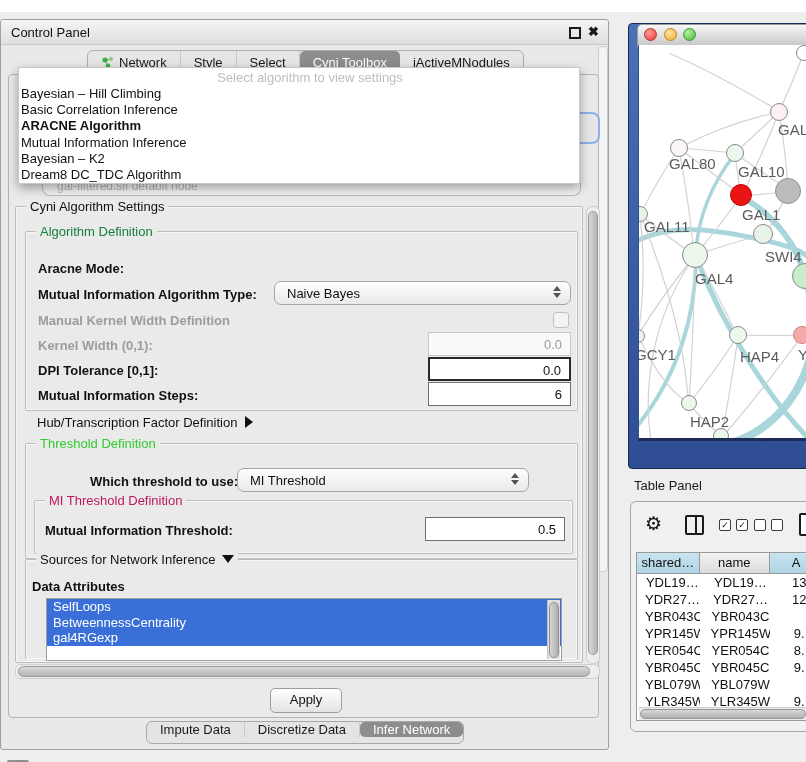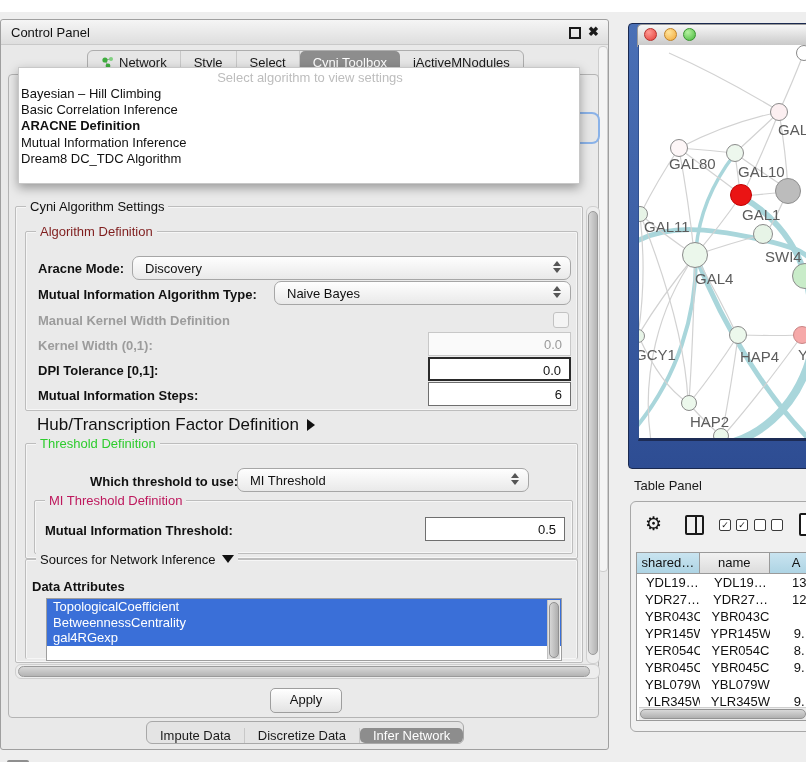--- a/index.html
+++ b/index.html
@@ -27,21 +27,21 @@
   .sliver-combo{position:absolute;left:33px;top:107px;width:537px;height:13px;background:#f3f3f3;
       border:1px solid #b9b9b9;border-top:none;border-radius:0 0 8px 8px;overflow:hidden;}
   .sliver-combo span{position:absolute;left:14px;top:-3px;font-size:12px;color:#b5b5b5;white-space:nowrap;}
   .sliver-ring{position:absolute;left:571px;top:37px;width:18px;height:28px;background:#e6e6e6;
       border:2px solid #8ab2e8;border-left:none;border-radius:0 8px 8px 0;}
   
   .grp{position:absolute;border:1px solid #bdbdbd;border-radius:2px;box-shadow:inset 0 0 0 1px #f6f6f6;}
   .grp-label{position:absolute;top:-8px;left:10px;background:#eaeaea;padding:0 4px;font-size:13px;white-space:nowrap;}
   .grp-settings{left:6px;top:131px;width:566px;height:455px;}
   .grp-alg{left:9px;top:24px;width:551px;height:178px;}
-  .grp-alg .grp-label{color:#7f1d1d;}
+  .grp-alg .grp-label{color:#15803d;}
   .grp-thr{left:9px;top:236px;width:551px;height:114px;}
   .grp-thr .grp-label{color:#2ecc2e;}
   .grp-mi{left:8px;top:56px;width:537px;height:52px;}
   .grp-mi .grp-label{color:#be185d;}
   .grp-src{left:9px;top:352px;width:551px;height:99px;border-bottom:none;}
   .lbl{position:absolute;font-size:13px;font-weight:bold;white-space:nowrap;}
   .lbl.dis{color:#9c9c9c;}
   .plain{font-weight:normal;}
   
   .combo{position:absolute;height:24px;background:linear-gradient(#fefefe,#e9e9e9);
@@ -71,21 +71,21 @@
   .vscroll{position:absolute;left:577px;top:131px;width:12px;height:456px;background:#ededed;
       border:1px solid #cfcfcf;border-radius:6px;}
   .vscroll .thumb{position:absolute;left:1px;right:1px;top:4px;height:444px;border-radius:6px;
       background:linear-gradient(90deg,#d8d8d8,#b4b4b4);border:1px solid #9a9a9a;box-sizing:border-box;}
   .hscroll{position:absolute;left:6px;top:589px;width:583px;height:13px;background:#ededed;
       border:1px solid #cfcfcf;border-radius:6px;}
   .hscroll .thumb{position:absolute;top:1px;bottom:1px;left:2px;width:572px;border-radius:6px;
       background:linear-gradient(#d8d8d8,#b4b4b4);border:1px solid #9a9a9a;box-sizing:border-box;}
   .apply-btn{position:absolute;left:261px;top:613px;width:70px;height:23px;font-size:13px;
       background:linear-gradient(#ffffff,#e3e3e3);border:1px solid #9e9e9e;border-radius:5px;text-align:center;line-height:22px;}
-  .cp-bottom-tabs{position:absolute;left:145px;top:701px;height:21px;display:flex;align-items:flex-end;
+  .cp-bottom-tabs{position:absolute;left:145px;top:701px;height:21px;display:flex;align-items:flex-start;
       border:1px solid #a8a8a8;border-radius:6px;background:#e4e4e4;overflow:hidden;}
   .cp-mini{position:absolute;left:7px;top:748px;width:18px;height:16px;border:2px solid #8f8f8f;background:#ebebeb;border-radius:2px;}
   
   .popup{position:absolute;left:18px;top:55px;width:560px;height:115px;background:#fff;
       border:1px solid #c8c8c8;box-shadow:0 4px 10px rgba(0,0,0,.35);z-index:50;}
   .popup-header{height:16px;font-size:13px;color:#bdbdbd;text-align:center;padding-top:2px;padding-left:22px;}
   .pitem{height:16.2px;line-height:16.2px;font-size:13px;padding-left:2px;white-space:nowrap;}
   .pitem.sel{font-weight:bold;}
   
   .net{position:absolute;left:628px;top:11px;width:178px;height:444px;
@@ -178,36 +178,32 @@
         <div class="cp-tab">
 
           <span>jActiveMNodules</span>
         </div>
       </div>
 
     <div class="cp-scrolltrack"></div>
 
     <div class="cp-inner">
 
+      <div class="sliver-combo">
+        <span>gal-filtered.sif default node</span>
+      </div>
       <div class="sliver-ring"></div>
 
       <div class="grp grp-settings">
         <span class="grp-label">Cyni Algorithm Settings</span>
 
         <div class="grp grp-alg">
           <span class="grp-label">Algorithm Definition</span>
 
           <span class="lbl" style="left:12px;top:29px;">Aracne Mode:</span>
-          <div class="combo" style="left:106px;top:24px;width:439px;">
-            <span>Discovery</span>
-            <span class="arrows">
-                <i class="up"></i>
-                <i class="dn"></i>
-              </span>
-          </div>
 
           <span class="lbl" style="left:12px;top:55px;">Mutual Information Algorithm Type:</span>
           <div class="combo" style="left:248px;top:49px;width:297px;">
             <span>Naive Bayes</span>
             <span class="arrows">
                 <i class="up"></i>
                 <i class="dn"></i>
               </span>
           </div>
 
@@ -217,21 +213,21 @@
           <span class="lbl dis" style="left:12px;top:106px;">Kernel Width (0,1):</span>
           <div class="field dis" style="left:402px;top:100px;width:143px;">0.0</div>
 
           <span class="lbl" style="left:12px;top:131px;">DPI Tolerance [0,1]:</span>
           <div class="field strong" style="left:402px;top:125px;width:143px;">0.0</div>
 
           <span class="lbl" style="left:12px;top:156px;">Mutual Information Steps:</span>
           <div class="field" style="left:402px;top:150px;width:143px;">6</div>
         </div>
 
-        <span class="lbl plain" style="left:21px;top:208px;font-size:17px;">
+        <span class="lbl plain" style="left:21px;top:208px;font-size:13px;">
           <span>Hub/Transcription Factor Definition</span><span class="arrow-right"></span>
         </span>
 
         <div class="grp grp-thr">
           <span class="grp-label">Threshold Definition</span>
 
           <span class="lbl" style="left:64px;top:30px;">Which threshold to use:</span>
           <div class="combo" style="left:211px;top:24px;width:292px;">
             <span>MI Threshold</span>
             <span class="arrows">
@@ -251,22 +247,22 @@
           <span class="grp-label">
             <span>Sources for Network Inference</span><span class="arrow-down"></span>
           </span>
           <span class="lbl" style="left:6px;top:19px;">Data Attributes</span>
           <div class="attr-list">
 
             <div class="attr-scroll">
                 <div class="thumb"></div>
               </div>
 
-
-              <div class="attr-item">TopologicalCoefficient</div>
+              <div class="attr-item">SelfLoops</div>
+
 
               <div class="attr-item">BetweennessCentrality</div>
 
               <div class="attr-item">gal4RGexp</div>
             </div>
         </div>
       </div>
 
       <div class="vscroll">
           <div class="thumb"></div>
@@ -297,24 +293,25 @@
   <div class="cp-mini"></div>
 
   <div class="popup">
     <div class="popup-header">Select algorithm to view settings</div>
     <div>
 
         <div class="pitem">Bayesian – Hill Climbing</div>
 
         <div class="pitem">Basic Correlation Inference</div>
 
-        <div class="pitem sel">ARACNE Definition</div>
+        <div class="pitem sel">ARACNE Algorithm</div>
 
         <div class="pitem">Mutual Information Inference</div>
 
+        <div class="pitem">Bayesian – K2</div>
 
         <div class="pitem">Dream8 DC_TDC Algorithm</div>
       </div>
   </div>
 
   <div class="net">
     <div class="net-titlebar">
       <span class="tl red"></span>
       <span class="tl yellow"></span>
       <span class="tl green"></span>

